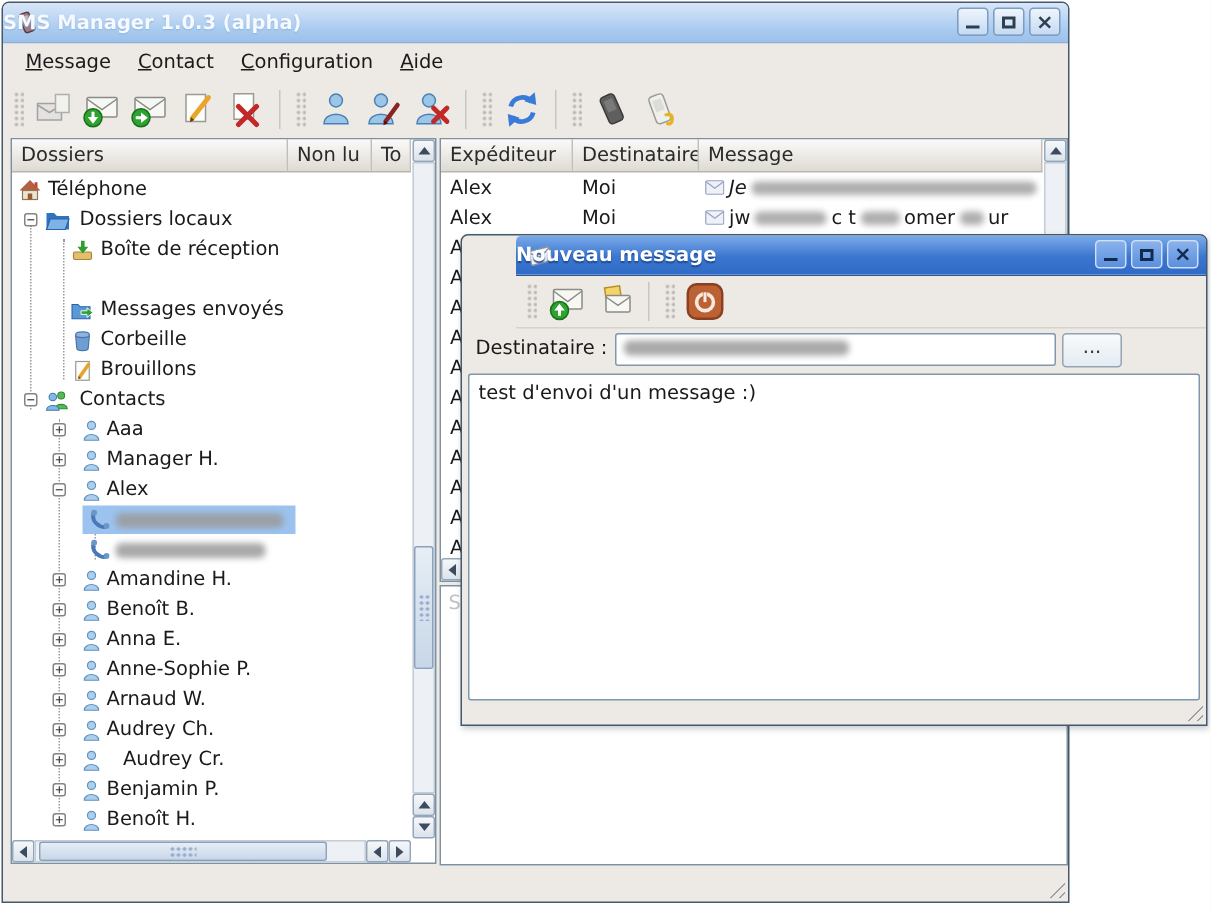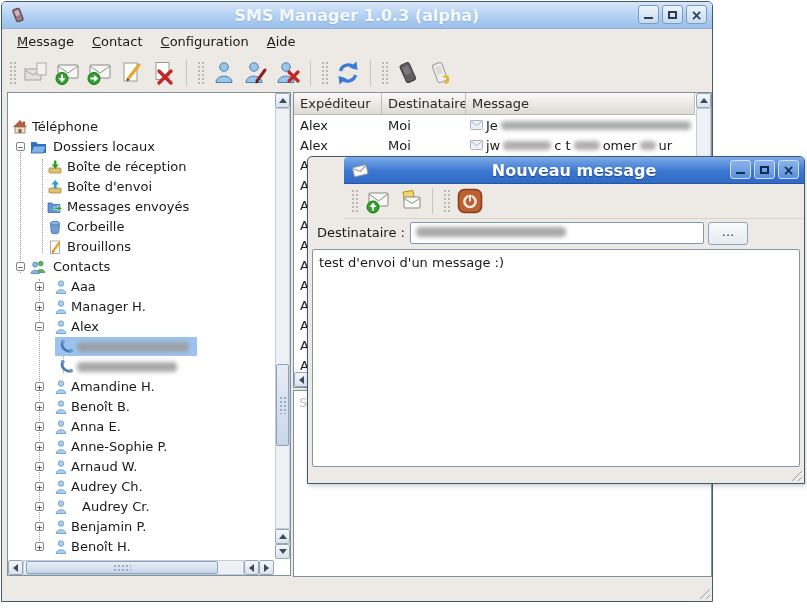--- a/index.html
+++ b/index.html
@@ -6,21 +6,21 @@
   .stage{position:relative;width:807px;height:608px;background:#fff;overflow:hidden;
          font-family:"DejaVu Sans","Liberation Sans",sans-serif;font-size:13px;color:#1a1a1a;}
   .window{position:absolute;background:#edeae5;border:1px solid #46596c;border-radius:5px 5px 0 0;box-sizing:border-box;}
   .main{left:1px;top:1px;width:712px;height:601px;}
   .dlg{left:307px;top:156px;width:498px;height:328px;z-index:10;box-shadow:1px 2px 4px rgba(40,60,80,.25);padding-left:36px;}
   
   .titlebar{position:relative;height:26px;border-radius:4px 4px 0 0;display:flex;align-items:center;}
   .titlebar.inactive{background:linear-gradient(#d8e6f8,#a8caf0 70%,#9cc1eb);border-bottom:1px solid #8fb0d6;}
   .titlebar.active{background:linear-gradient(#7cabe9,#3b76cf 55%,#2f6ac6);border-bottom:1px solid #28549c;}
   .app-ic{margin-left:7px;display:flex;align-items:center;}
-  .title-text{position:absolute;left:0;right:0;text-align:center;font-weight:bold;font-size:16px;}
+  .title-text{position:absolute;left:0;right:0;font-weight:bold;font-size:13px;}
   .inactive .title-text{color:#f6f9fd;text-shadow:0 1px 1px #8fb2d8;}
   .active .title-text{color:#ffffff;text-shadow:0 1px 1px #1d4a94;}
   .winbtns{position:absolute;right:5px;top:3px;display:flex;gap:3px;}
   .wbtn{width:21px;height:19px;border-radius:3px;display:flex;align-items:center;justify-content:center;cursor:default;box-sizing:border-box;}
   .inactive .wbtn{background:linear-gradient(#eef4fc,#c6daf2);border:1px solid #7c9cc0;color:#2c3e50;}
   .active .wbtn{background:linear-gradient(#8ab2ec,#5b90dd);border:1px solid #cfe0f8;color:#122a4e;}
   .min-bar{width:9px;height:2px;margin-top:7px;background:currentColor;display:block;}
   .max-box{width:9px;height:8px;border:2px solid currentColor;display:block;box-sizing:border-box;}
   .x{font-size:14px;font-weight:bold;line-height:1;}
   
@@ -208,20 +208,25 @@
             <g transform="rotate(-20 13 13)">
               <rect x="8" y="3" width="10" height="19" rx="2.5" fill="#efefec" stroke="#9a9a98"></rect>
               <rect x="10" y="6" width="6" height="8" fill="#dcdcd8"></rect>
             </g>
             <path d="M17,16.5 q5,-1 4,4 q-0.5,2.5 -3,2" fill="none" stroke="#e8b41e" stroke-width="2.2" stroke-linecap="round"></path>
           </svg>
         </span>
       </div>
 
     <div class="panel folders">
+      <div class="cols-header" id="folders-header">
+          <span class="hcell" style="width: 184px;">Dossiers</span>
+          <span class="hcell" style="width: 56px;">Non lu</span>
+          <span class="hcell" style="width: 26px;">To</span>
+        </div>
       <div class="tree" id="tree">
         <div class="guide" style="left:12px;top:34px;height:124px;"></div>
         <div class="guide" style="left:34px;top:44px;height:94px;"></div>
         <div class="guide" style="left:31px;top:164px;height:272px;"></div>
         <div class="guide" style="left:55px;top:224px;height:34px;"></div>
       <div class="tree-row" style="top: 2px;">
             <svg width="16" height="16" viewBox="0 0 16 16" style="position: absolute; left: 4px; top: 2px;">
               <polygon points="1,8 8,1 15,8" fill="#b45f3f"></polygon>
               <rect x="11" y="2.5" width="2" height="3.5" fill="#c04a38"></rect>
               <rect x="3" y="8" width="10" height="6" fill="#ece4d2" stroke="#8a7a5a" stroke-width="0.8"></rect>
@@ -238,27 +243,20 @@
             <span class="t-lab" style="left: 45px;">Dossiers locaux</span>
           </div>
           <div class="tree-row" style="top: 42px; padding-left: 16px;">
             <svg width="16" height="16" viewBox="0 0 16 16" style="position: absolute; left: 39px; top: 2px;">
               <rect x="2" y="9" width="12" height="5" rx="1" fill="#e0c070" stroke="#a8862e" stroke-width="0.8"></rect>
               <rect x="7" y="1.5" width="2.4" height="4.5" fill="#2f9e2f"></rect>
               <polygon points="4.6,5.5 11.8,5.5 8.2,10" fill="#2f9e2f"></polygon>
             </svg>
             <span class="t-lab" style="left: 59px;">Boîte de réception</span>
           </div>
-          <div class="tree-row" style="top: 62px;">
-            <svg width="16" height="16" viewBox="0 0 16 16" style="position: absolute; left: 39px; top: 2px;">
-              <rect x="2" y="9" width="12" height="5" rx="1" fill="#e0c070" stroke="#a8862e" stroke-width="0.8"></rect>
-              <polygon points="8.2,1 12,5.5 9.6,5.5 9.6,9.5 6.8,9.5 6.8,5.5 4.4,5.5" fill="#2f9ec8"></polygon>
-            </svg>
-            <span class="t-lab" style="left: 59px;">Boîte d'envoi</span>
-          </div>
           <div class="tree-row" style="top: 82px;">
             <svg width="16" height="16" viewBox="0 0 16 16" style="position: absolute; left: 39px; top: 2px;">
               <path d="M1,4 h4 l1.5,1.5 H13 v8 H1 z" fill="#5a98d8" stroke="#2a62a8" stroke-width="0.7"></path>
               <polygon points="7,8.2 11,8.2 11,6.2 15,9.4 11,12.6 11,10.6 7,10.6" fill="#2fa32f" stroke="#fff" stroke-width="0.6"></polygon>
             </svg>
             <span class="t-lab" style="left: 59px;">Messages envoyés</span>
           </div>
           <div class="tree-row" style="top: 102px;">
             <svg width="16" height="16" viewBox="0 0 16 16" style="position: absolute; left: 39px; top: 2px;">
               <path d="M3.4,4.5 L4.2,13.2 a3.8,1.6 0 0 0 7.6,0 L12.6,4.5" fill="#6f9fd2" stroke="#4a74a8" stroke-width="0.8"></path>
@@ -437,21 +435,21 @@
     <div class="panel msgs">
       <div class="cols-header" id="msgs-header">
           <span class="hcell" style="width: 88px;">Expéditeur</span>
           <span class="hcell" style="width: 84px;">Destinataire</span>
           <span class="hcell" style="flex: 1 1 0%;">Message</span>
         </div>
       <div class="rows" id="msg-rows">
           <div class="mrow" style="top: 0px;">
             <span class="mc" style="width: 88px;">Alex</span>
             <span class="mc" style="width: 84px;">Moi</span>
-            <span class="msgcell" style="padding-left: 4px;">
+            <span class="msgcell" style="padding-left: 4px; font-style: italic;">
               <svg width="13" height="10" viewBox="0 0 13 10">
                 <rect x="0.5" y="0.5" width="12" height="9" rx="1" fill="#eef1f7" stroke="#97a1be" stroke-width="0.8"></rect>
                 <path d="M0.5,1 L6.5,5.5 L12.5,1" fill="none" stroke="#97a1be" stroke-width="0.8"></path>
               </svg>
               <span>Je</span>
               <span class="mblur" style="width: 190px;"></span>
             </span>
           </div>
           <div class="mrow" style="top: 20px;">
             <span class="mc" style="width: 88px;">Alex</span>

